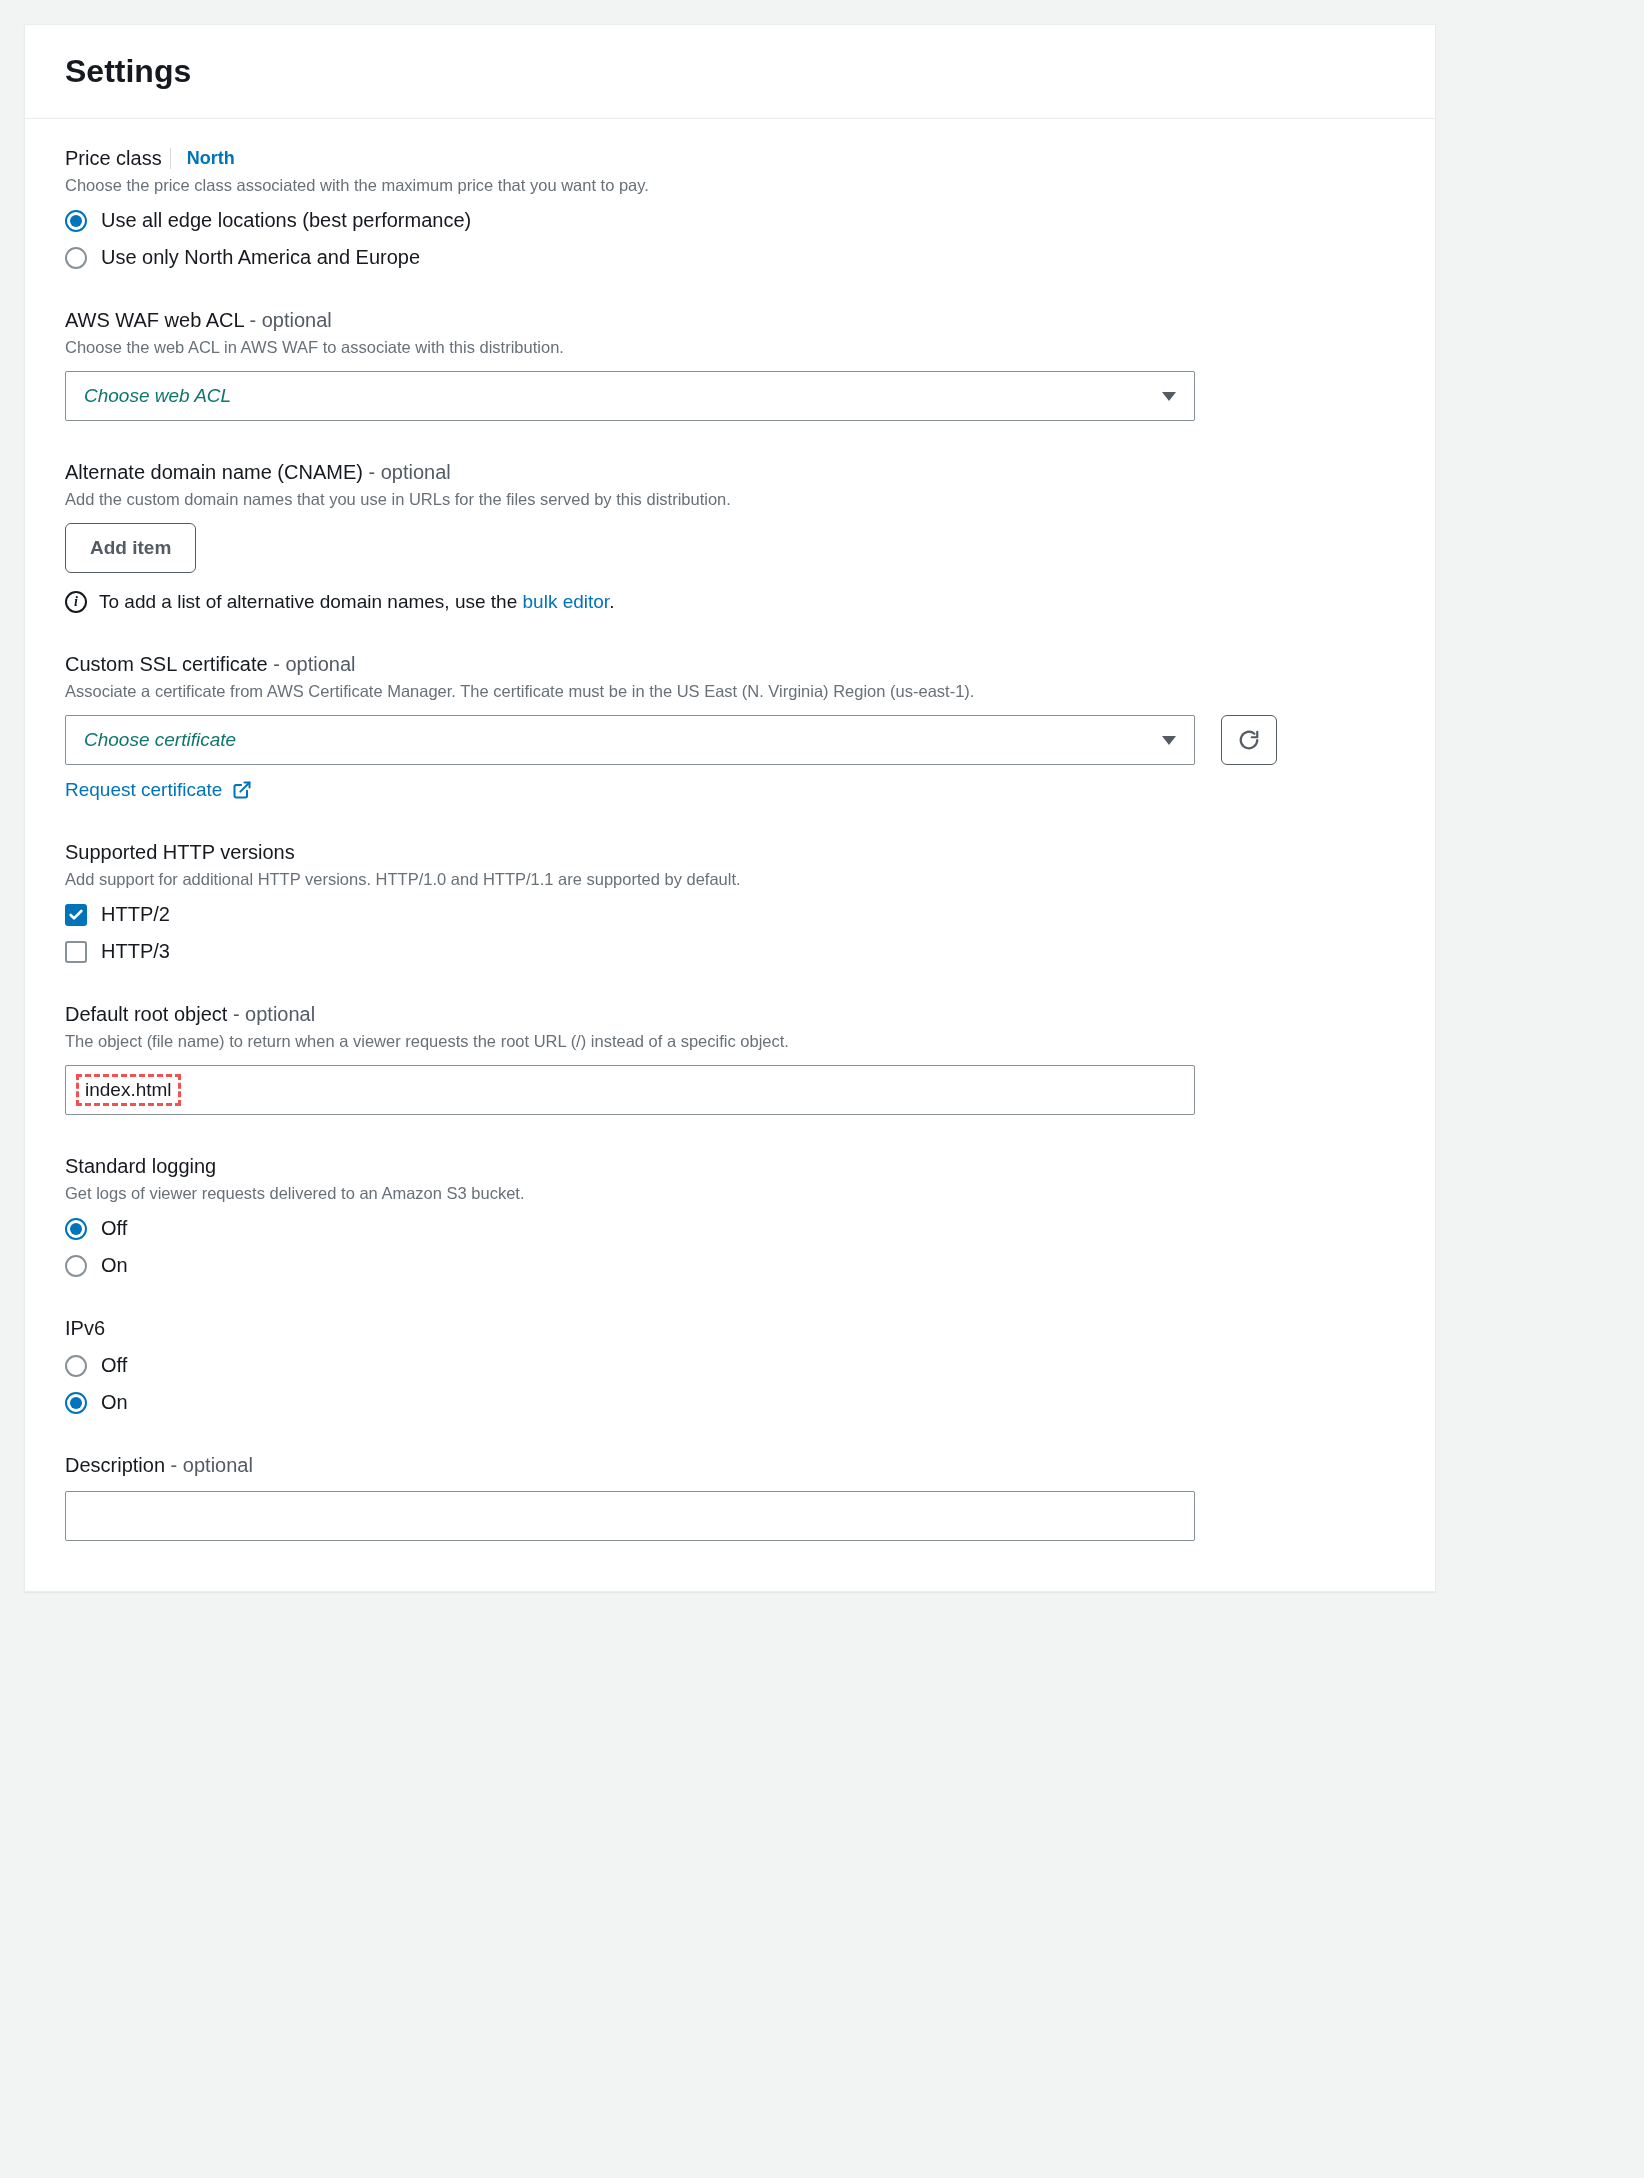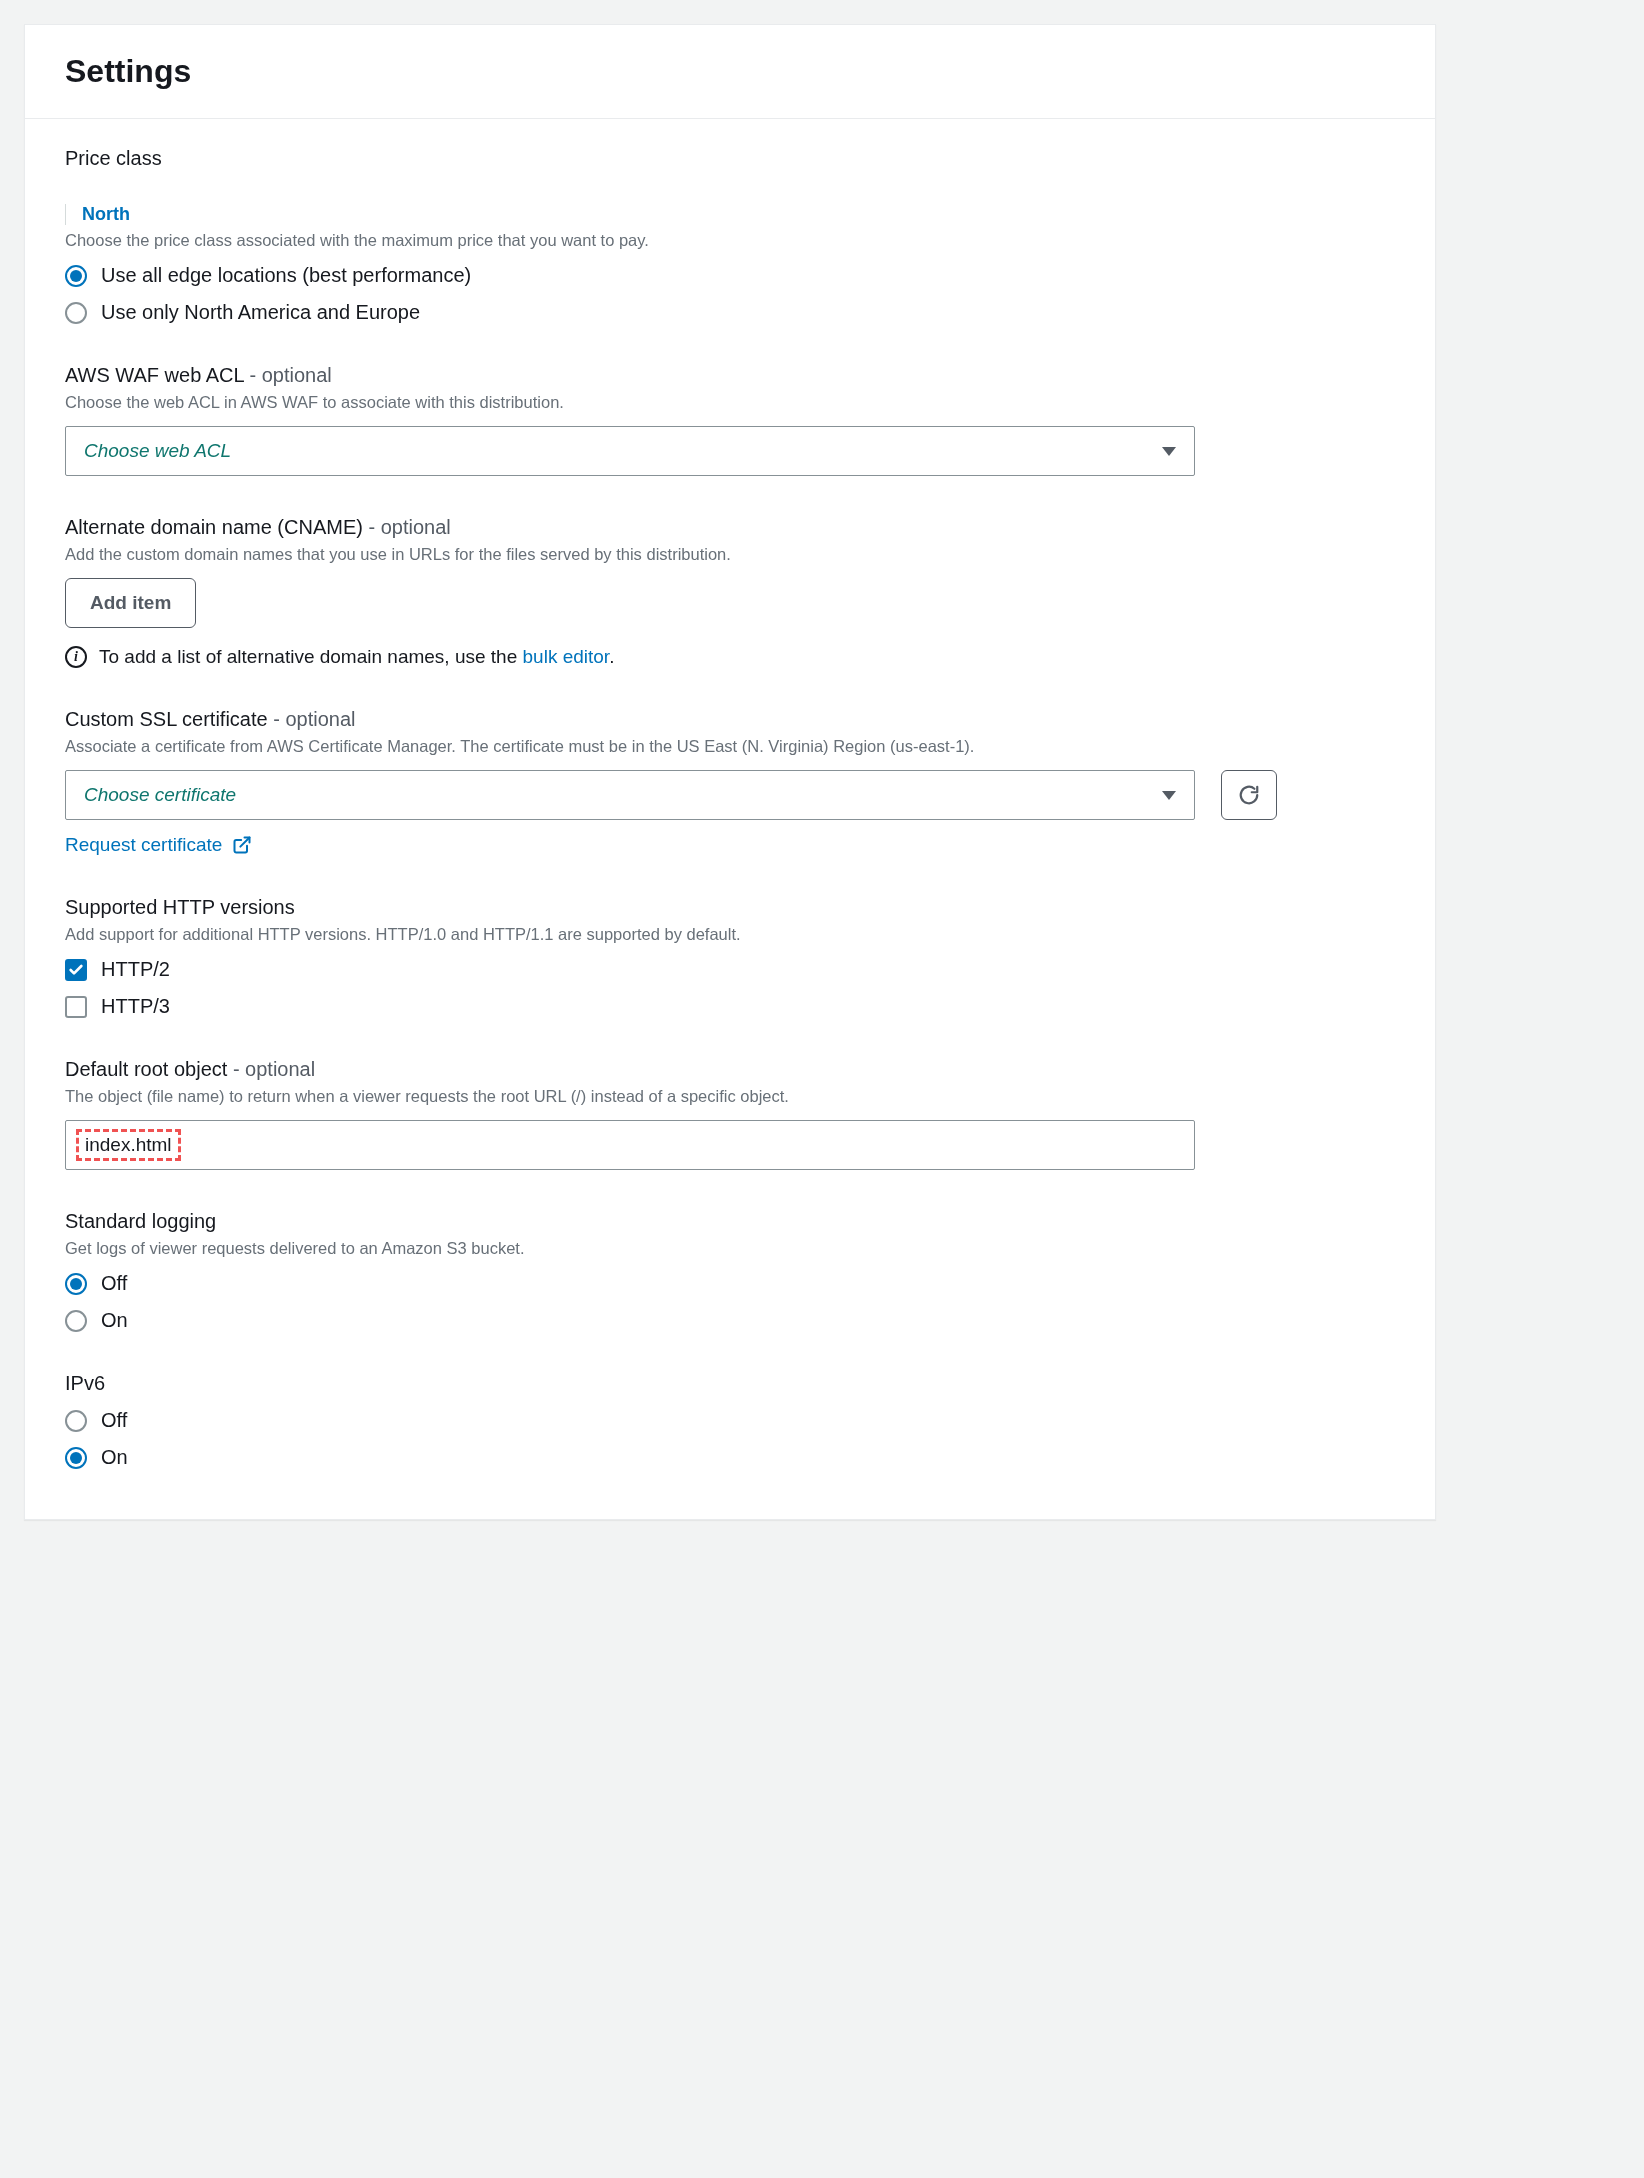--- a/index.html
+++ b/index.html
@@ -28,21 +28,21 @@
     font-size: 32px;
     font-weight: 700;
     margin: 0;
   }
   .panel-body {
     padding: 20px 40px 50px 40px;
   }
   .section { margin-top: 40px; }
   .section:first-child { margin-top: 8px; }
   .label-row {
-    display: flex; gap: 34px; flex-direction: column;
+    display: flex; align-items: center; gap: 8px;
   }
   .label-main {
     font-size: 20px; font-weight: 400; color: #16191f;
   }
   .label-optional {
     color: #545b64;
   }
   .info-link {
     color: #0073bb; font-size: 18px; font-weight: 700;
     padding-left: 16px; border-left: 1px solid #d5dbdb;
@@ -282,16 +282,25 @@
             <span class="radio"></span>
             <span>Off</span>
           </div>
           <div class="radio-item">
             <span class="radio checked"></span>
             <span>On</span>
           </div>
         </div>
       </div>
 
+      <div class="section">
+        <div class="label-row">
+          <span class="label-main">
+            <span>Description</span>
+            <span class="label-optional">- optional</span>
+          </span>
+        </div>
+        <input class="text-input" type="text" value="" style="">
+      </div>
 
     </div>
   </div>
 </div>
 
 </body></html>

